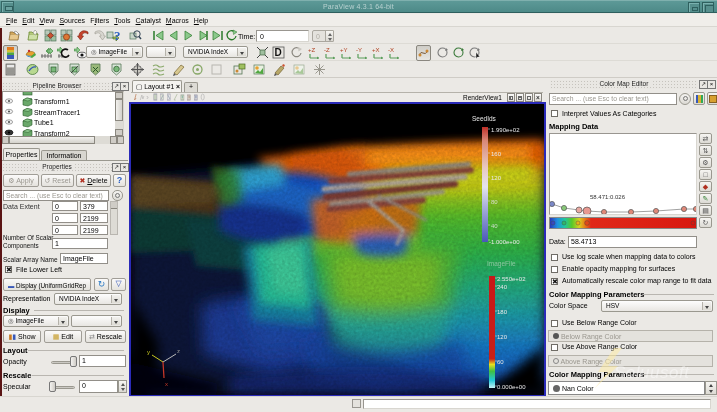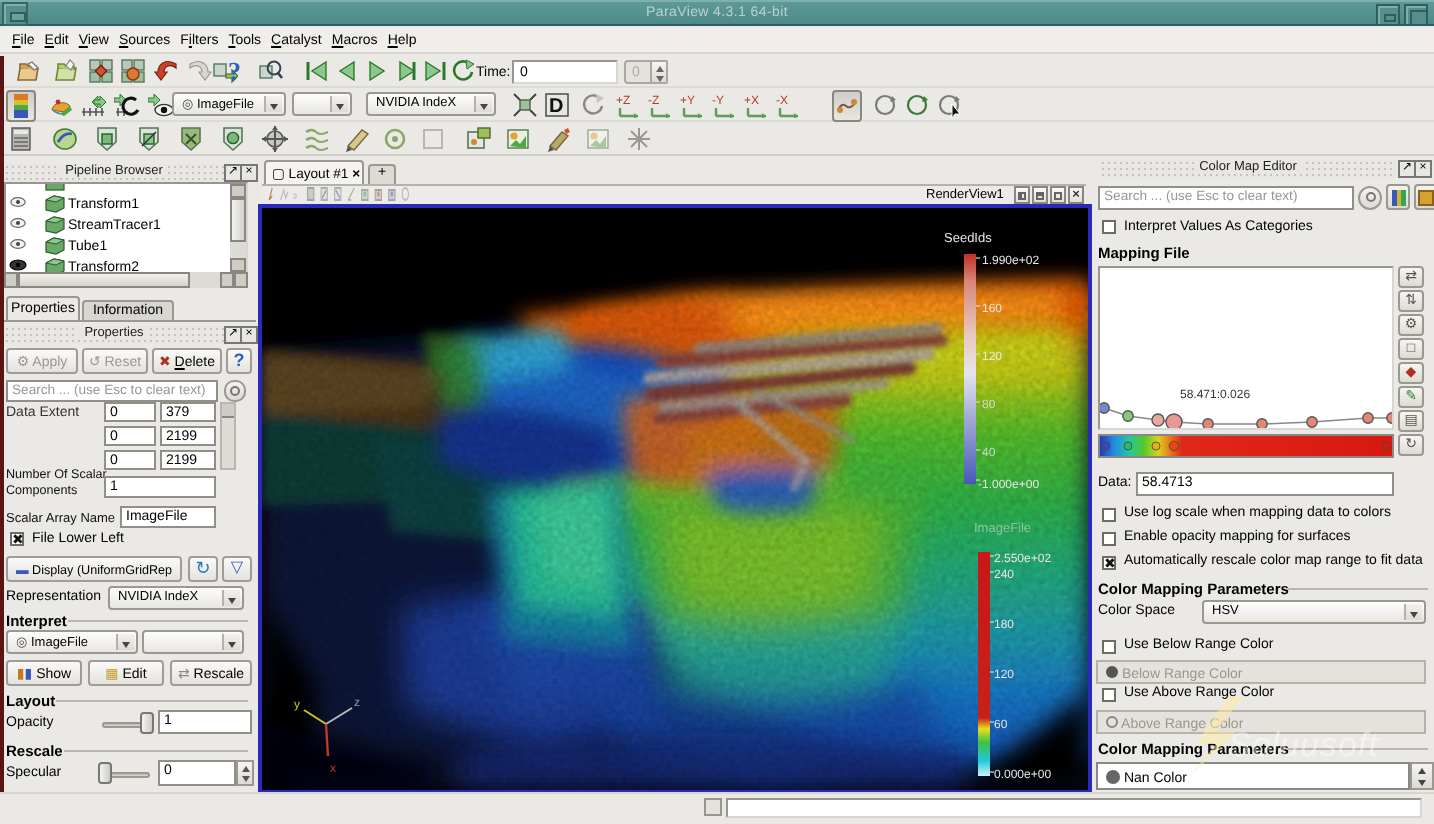--- a/index.html
+++ b/index.html
@@ -375,21 +375,21 @@
  <div class="abs field" style="left:52px;top:160px;width:56px;height:11px;">1</div>
  <div class="abs" style="left:3px;top:178px;font-size:6.5px;color:#111;">Scalar Array Name</div>
  <div class="abs field" style="left:60px;top:175px;width:48px;height:11px;">ImageFile</div>
  <div class="cb checked" style="left:5px;top:188px;"></div>
  <div class="cblabel" style="left:16px;top:188px;">File Lower Left</div>
  <div class="abs btn" style="left:3px;top:200px;width:88px;height:13px;text-align:left;padding:3px 0 0 4px;font-size:6.3px;white-space:nowrap;overflow:hidden;"><span style="color:#3858b8">▬</span> Display (UniformGridRep</div>
  <div class="abs btn" style="left:94px;top:200px;width:15px;height:13px;"><span style="color:#2a7ac4;font-size:9px;">↻</span></div>
  <div class="abs btn" style="left:111px;top:200px;width:15px;height:13px;"><span style="color:#3858b8;font-size:8px;">▽</span></div>
  <div class="abs" style="left:3px;top:217px;font-size:7px;">Representation</div>
  <div class="combo" style="left:54px;top:215px;width:68px;">NVIDIA IndeX<div class="arr"></div></div>
- <div class="abs bold" style="left:3px;top:228px;font-size:7.5px;">Interpret</div>
+ <div class="abs bold" style="left:3px;top:228px;font-size:7.5px;">Display</div>
  <div class="hr" style="left:34px;top:232px;width:90px;"></div>
  <div class="combo" style="left:3px;top:237px;width:66px;"><span style="color:#444">◎</span> ImageFile<div class="arr"></div></div>
  <div class="combo" style="left:71px;top:237px;width:51px;color:#999;">
       <div class="arr"></div>
     </div>
  <div class="abs btn" style="left:3px;top:252px;width:38px;height:13px;padding-top:2px;"><span style="color:#c87820">▮</span><span style="color:#3858b8">▮</span> Show</div>
  <div class="abs btn" style="left:44px;top:252px;width:38px;height:13px;padding-top:2px;"><span style="color:#c8a030">▦</span> Edit</div>
  <div class="abs btn" style="left:85px;top:252px;width:41px;height:13px;padding-top:2px;"><span style="color:#888">⇄</span> Rescale</div>
  <div class="abs bold" style="left:3px;top:268px;font-size:7.5px;">Layout</div>
  <div class="hr" style="left:28px;top:272px;width:96px;"></div>
@@ -649,21 +649,21 @@
       <div style="margin:2px auto;width:5px;height:5px;border-radius:3px;border:1px solid #777;"></div>
     </div>
  <div class="abs" style="left:147px;top:14px;width:12px;height:13px;border:1px solid #9a988f;border-radius:2px;background:linear-gradient(#f4f3f0,#dcdad4);">
       <div style="margin:2px auto;width:7px;height:8px;background:linear-gradient(90deg,#3858b8 33%,#d8b030 33%,#d8b030 66%,#30a858 66%);"></div>
     </div>
  <div class="abs" style="left:161px;top:14px;width:12px;height:13px;border:1px solid #9a988f;border-radius:2px;background:linear-gradient(#f4f3f0,#dcdad4);">
       <div style="margin:2px auto;width:8px;height:8px;background:#d8a030;border:1px solid #886020;"></div>
     </div>
  <div class="cb" style="left:5px;top:32px;"></div>
  <div class="cblabel" style="left:16px;top:32px;">Interpret Values As Categories</div>
- <div class="abs bold" style="left:3px;top:44px;font-size:7.5px;">Mapping File</div>
+ <div class="abs bold" style="left:3px;top:44px;font-size:7.5px;">Mapping Data</div>
 
  <div class="abs sunken" style="left:3px;top:55px;width:148px;height:82px;background:#fff;">
   <svg width="146" height="80">
     <polyline points="2,70 14,74 29,76 37,77 54,78 81,78 106,77 134,75 146,75" fill="none" stroke="#888" stroke-width="0.8"></polyline>
     <text x="40" y="65" font-size="6" fill="#333" font-family="Liberation Sans">58.471:0.026</text>
     <g stroke="#555" stroke-width="0.7">
       <circle cx="2" cy="70" r="2.6" fill="#7a88c8"></circle>
       <circle cx="14" cy="74" r="2.6" fill="#88c878"></circle>
       <circle cx="29" cy="76" r="3" fill="#e8a8a0"></circle>
       <circle cx="37" cy="77" r="4" fill="#e89890"></circle>

